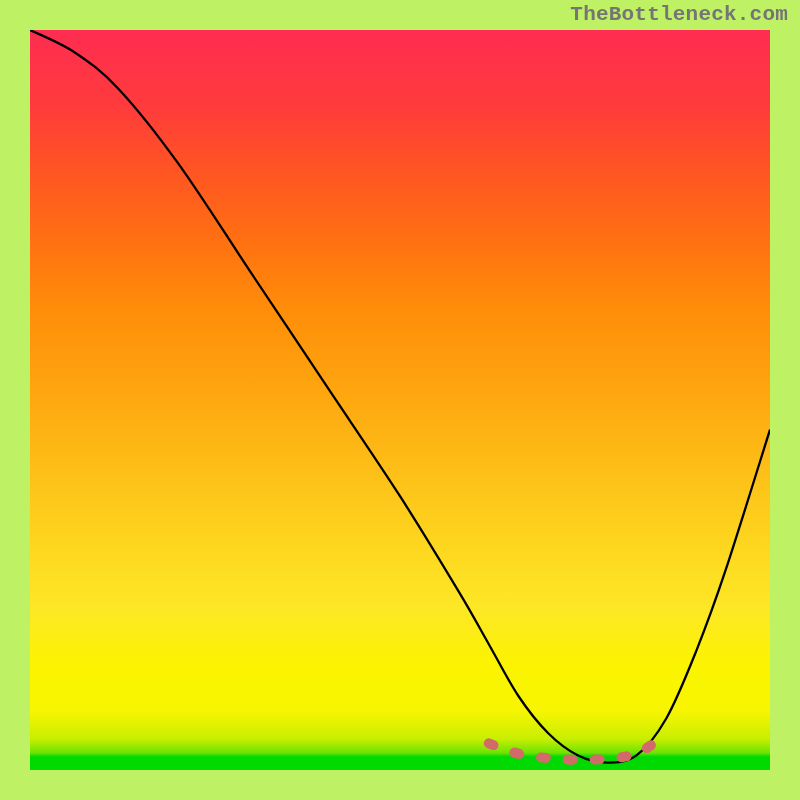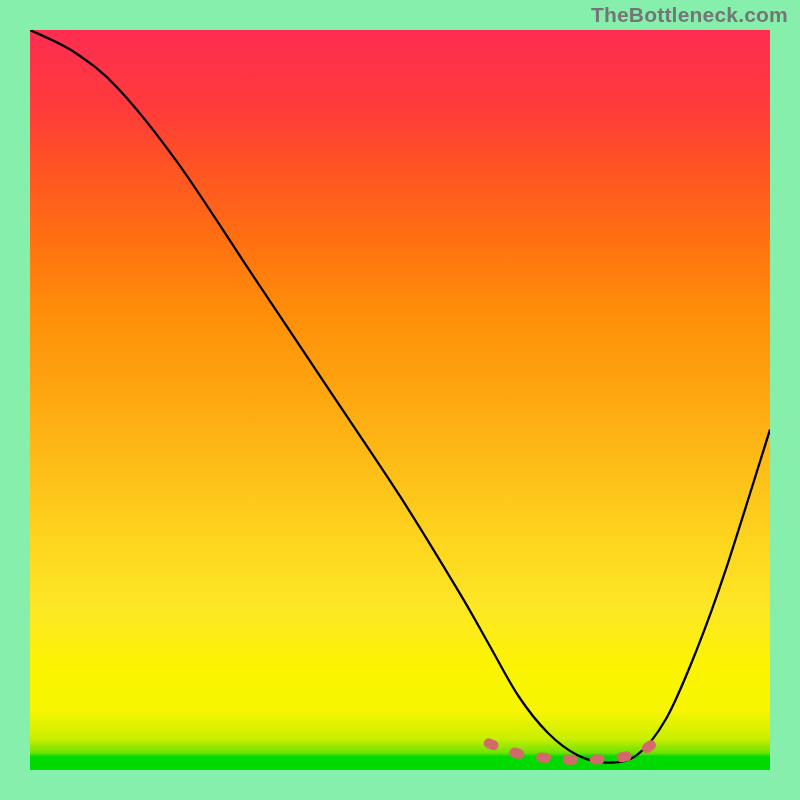--- a/index.html
+++ b/index.html
@@ -8,21 +8,22 @@
     width: 800px;
     height: 800px;
     background: #000;
     overflow: hidden;
     font-family: Arial, Helvetica, sans-serif;
   }
   .wrapper {
     position: relative;
     width: 800px;
     height: 800px;
-    background: #86efac;
+    background: #bef264;
+    font-family: Liberation Mono, monospace;
   }
   .watermark {
     position: absolute;
     top: 3px;
     right: 12px;
     color: #757575;
     font-size: 21px;
     font-weight: 600;
     letter-spacing: 0.2px;
     z-index: 3;

